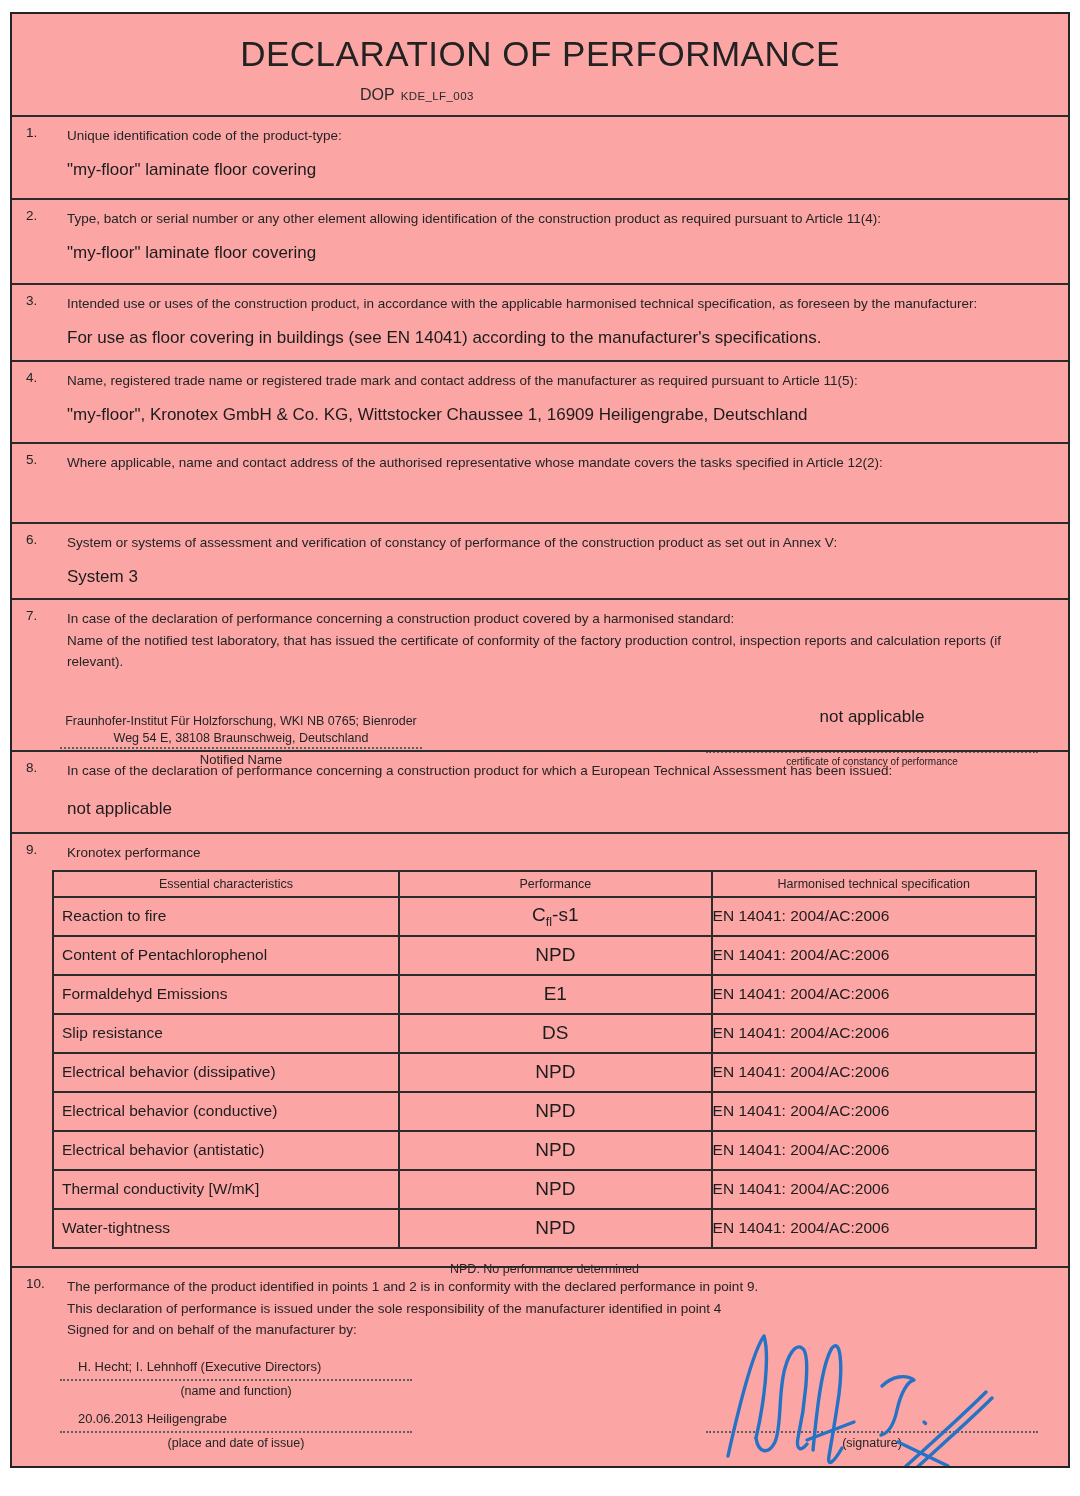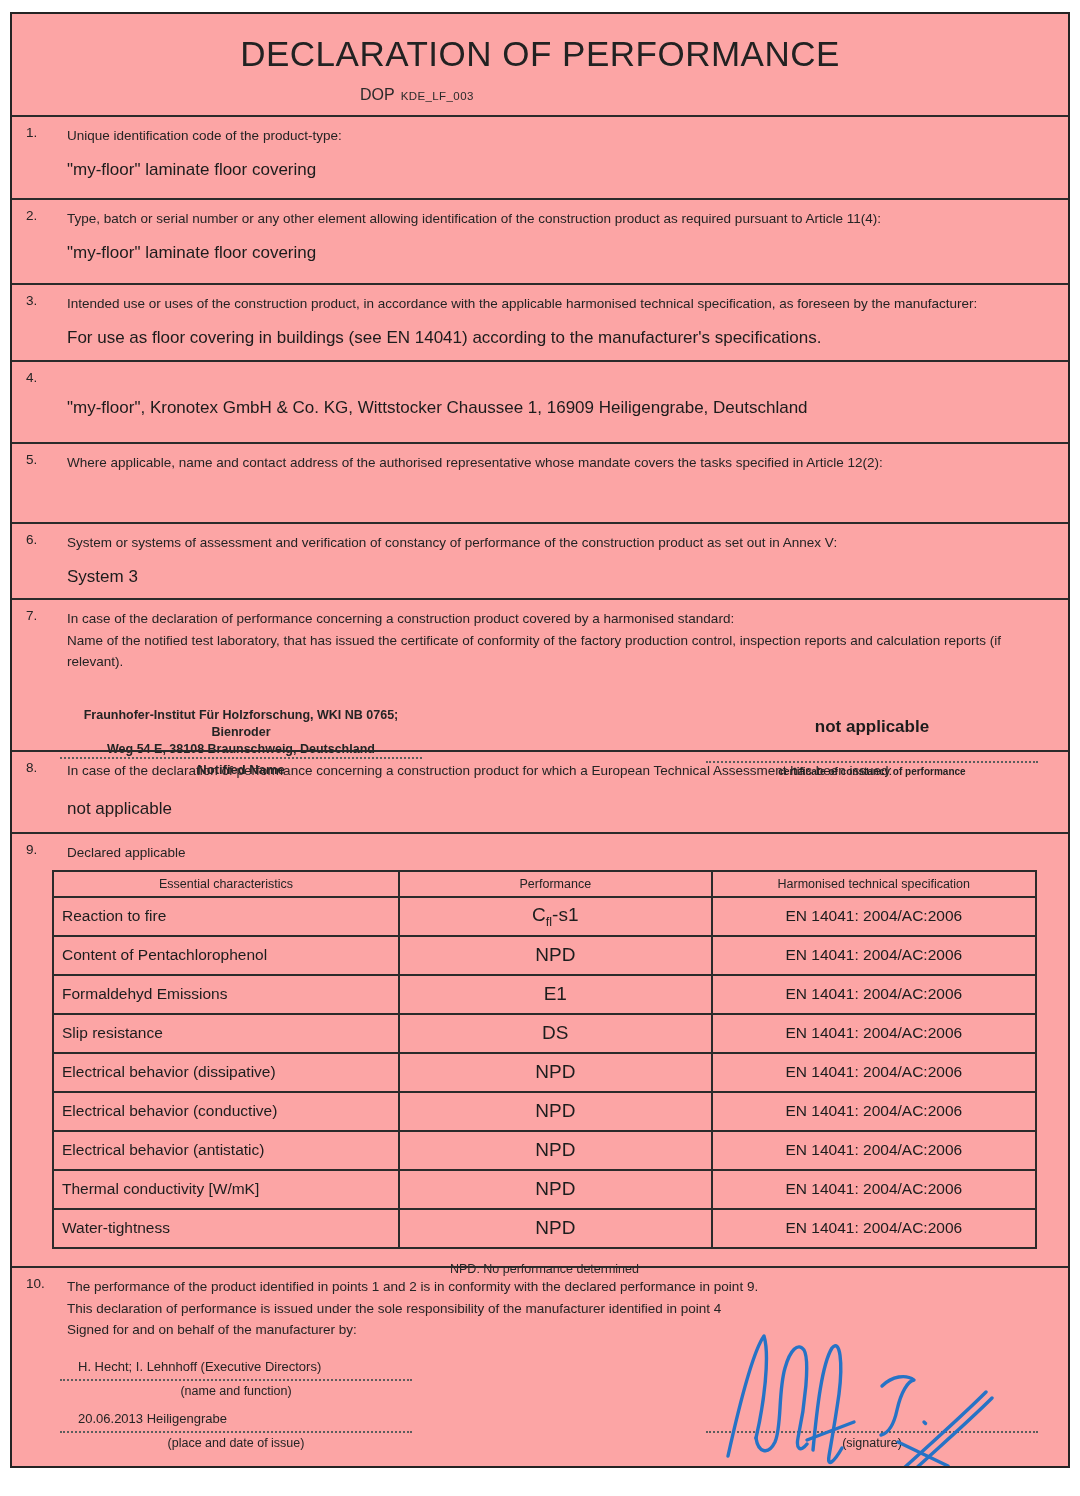--- a/index.html
+++ b/index.html
@@ -28,37 +28,37 @@
 
   .sec-head { display:flex; padding:8px 16px 0 14px; }
   .sec-num { width:26px; flex:none; font-size:13.5px; color:#242424; }
   .sec-label { margin-left:15px; font-size:13.5px; color:#242424; line-height:1.6; }
   .sec-value { margin-left:55px; margin-top:13px; font-size:17px; color:#1c1c1c; }
   .s8 .sec-value { margin-top:17px; }
 
   .dotted { border-top:2px dotted #5d5d5d; }
 
   
-  .s7-cols { display:flex; justify-content:space-between; align-items:flex-end; padding:0 30px 0 48px; margin-top:34px;font-weight:bold; }
+  .s7-cols { display:flex; justify-content:space-between; align-items:flex-end; padding:0 30px 0 48px; margin-top:34px; }
   .s7-left { width:362px; text-align:center; }
   .nb-line { font-size:12.5px; line-height:1.35; color:#242424; }
   .s7-caption { font-size:13px; margin-top:3px; color:#242424; }
   .s7-right { width:332px; text-align:center; }
   .s7-na { font-size:17px; margin-bottom:24px; color:#1c1c1c; }
   .s7-right .s7-caption { font-size:10px; }
 
   
   .perf-table { width:985px; margin:6px 0 0 40px; border-collapse:collapse; }
   .perf-table th, .perf-table td { border:2px solid #2b2b2b; }
   .perf-table th { height:26px; font-size:12.5px; font-weight:400; color:#242424; }
   .perf-table td { height:39px; }
   td.c-char { width:35.2%; font-size:15.5px; padding-left:8px; }
   td.c-perf { width:31.8%; text-align:center; font-size:19px; }
   td.c-perf sub { font-size:12.5px; }
-  td.c-spec { width:33%;  text-align:center; font-size:15.5px; }
+  td.c-spec { width:33%;  font-size:15.5px; }
   .tbl-foot { width:985px; margin-left:40px; text-align:center; font-size:12.5px; margin-top:13px; color:#242424; }
 
   
   .s10 .sec-label div { line-height:1.6; }
   .sig-row { display:flex; justify-content:space-between; align-items:flex-end; padding:0 30px 0 48px; margin-top:18px; }
   .sig-left { width:352px; }
   .sig-value { font-size:13px; margin-left:18px; color:#242424; }
   .sig-caption { text-align:center; font-size:12.5px; margin-top:3px; color:#242424; }
   .name-block { margin-bottom:13px; }
   .name-block .dotted, .date-block .dotted { margin-top:5px; }
@@ -98,20 +98,21 @@
     <div class="sec-head">
       <span class="sec-num">3.</span>
       <span class="sec-label">Intended use or uses of the construction product, in accordance with the applicable harmonised technical specification, as foreseen by the manufacturer:</span>
     </div>
     <div class="sec-value">For use as floor covering in buildings (see EN 14041) according to the manufacturer's specifications.</div>
   </div>
 
   <div class="sec s4">
     <div class="sec-head">
       <span class="sec-num">4.</span>
+      <span class="sec-label">Name, registered trade name or registered trade mark and contact address of the manufacturer as required pursuant to Article 11(5):</span>
     </div>
     <div class="sec-value">"my-floor", Kronotex GmbH &amp; Co. KG, Wittstocker Chaussee 1, 16909 Heiligengrabe, Deutschland</div>
   </div>
 
   <div class="sec s5">
     <div class="sec-head">
       <span class="sec-num">5.</span>
       <span class="sec-label">Where applicable, name and contact address of the authorised representative whose mandate covers the tasks specified in Article 12(2):</span>
     </div>
     <div class="sec-value"></div>
@@ -152,21 +153,21 @@
     <div class="sec-head">
       <span class="sec-num">8.</span>
       <span class="sec-label">In case of the declaration of performance concerning a construction product for which a European Technical Assessment has been issued:</span>
     </div>
     <div class="sec-value">not applicable</div>
   </div>
 
   <div class="sec s9">
     <div class="sec-head">
       <span class="sec-num">9.</span>
-      <span class="sec-label">Declared applicable</span>
+      <span class="sec-label">Kronotex performance</span>
     </div>
     <table class="perf-table">
       <thead>
         <tr>
           <th>Essential characteristics</th>
           <th>Performance</th>
           <th>Harmonised technical specification</th>
         </tr>
       </thead>
       <tbody>

